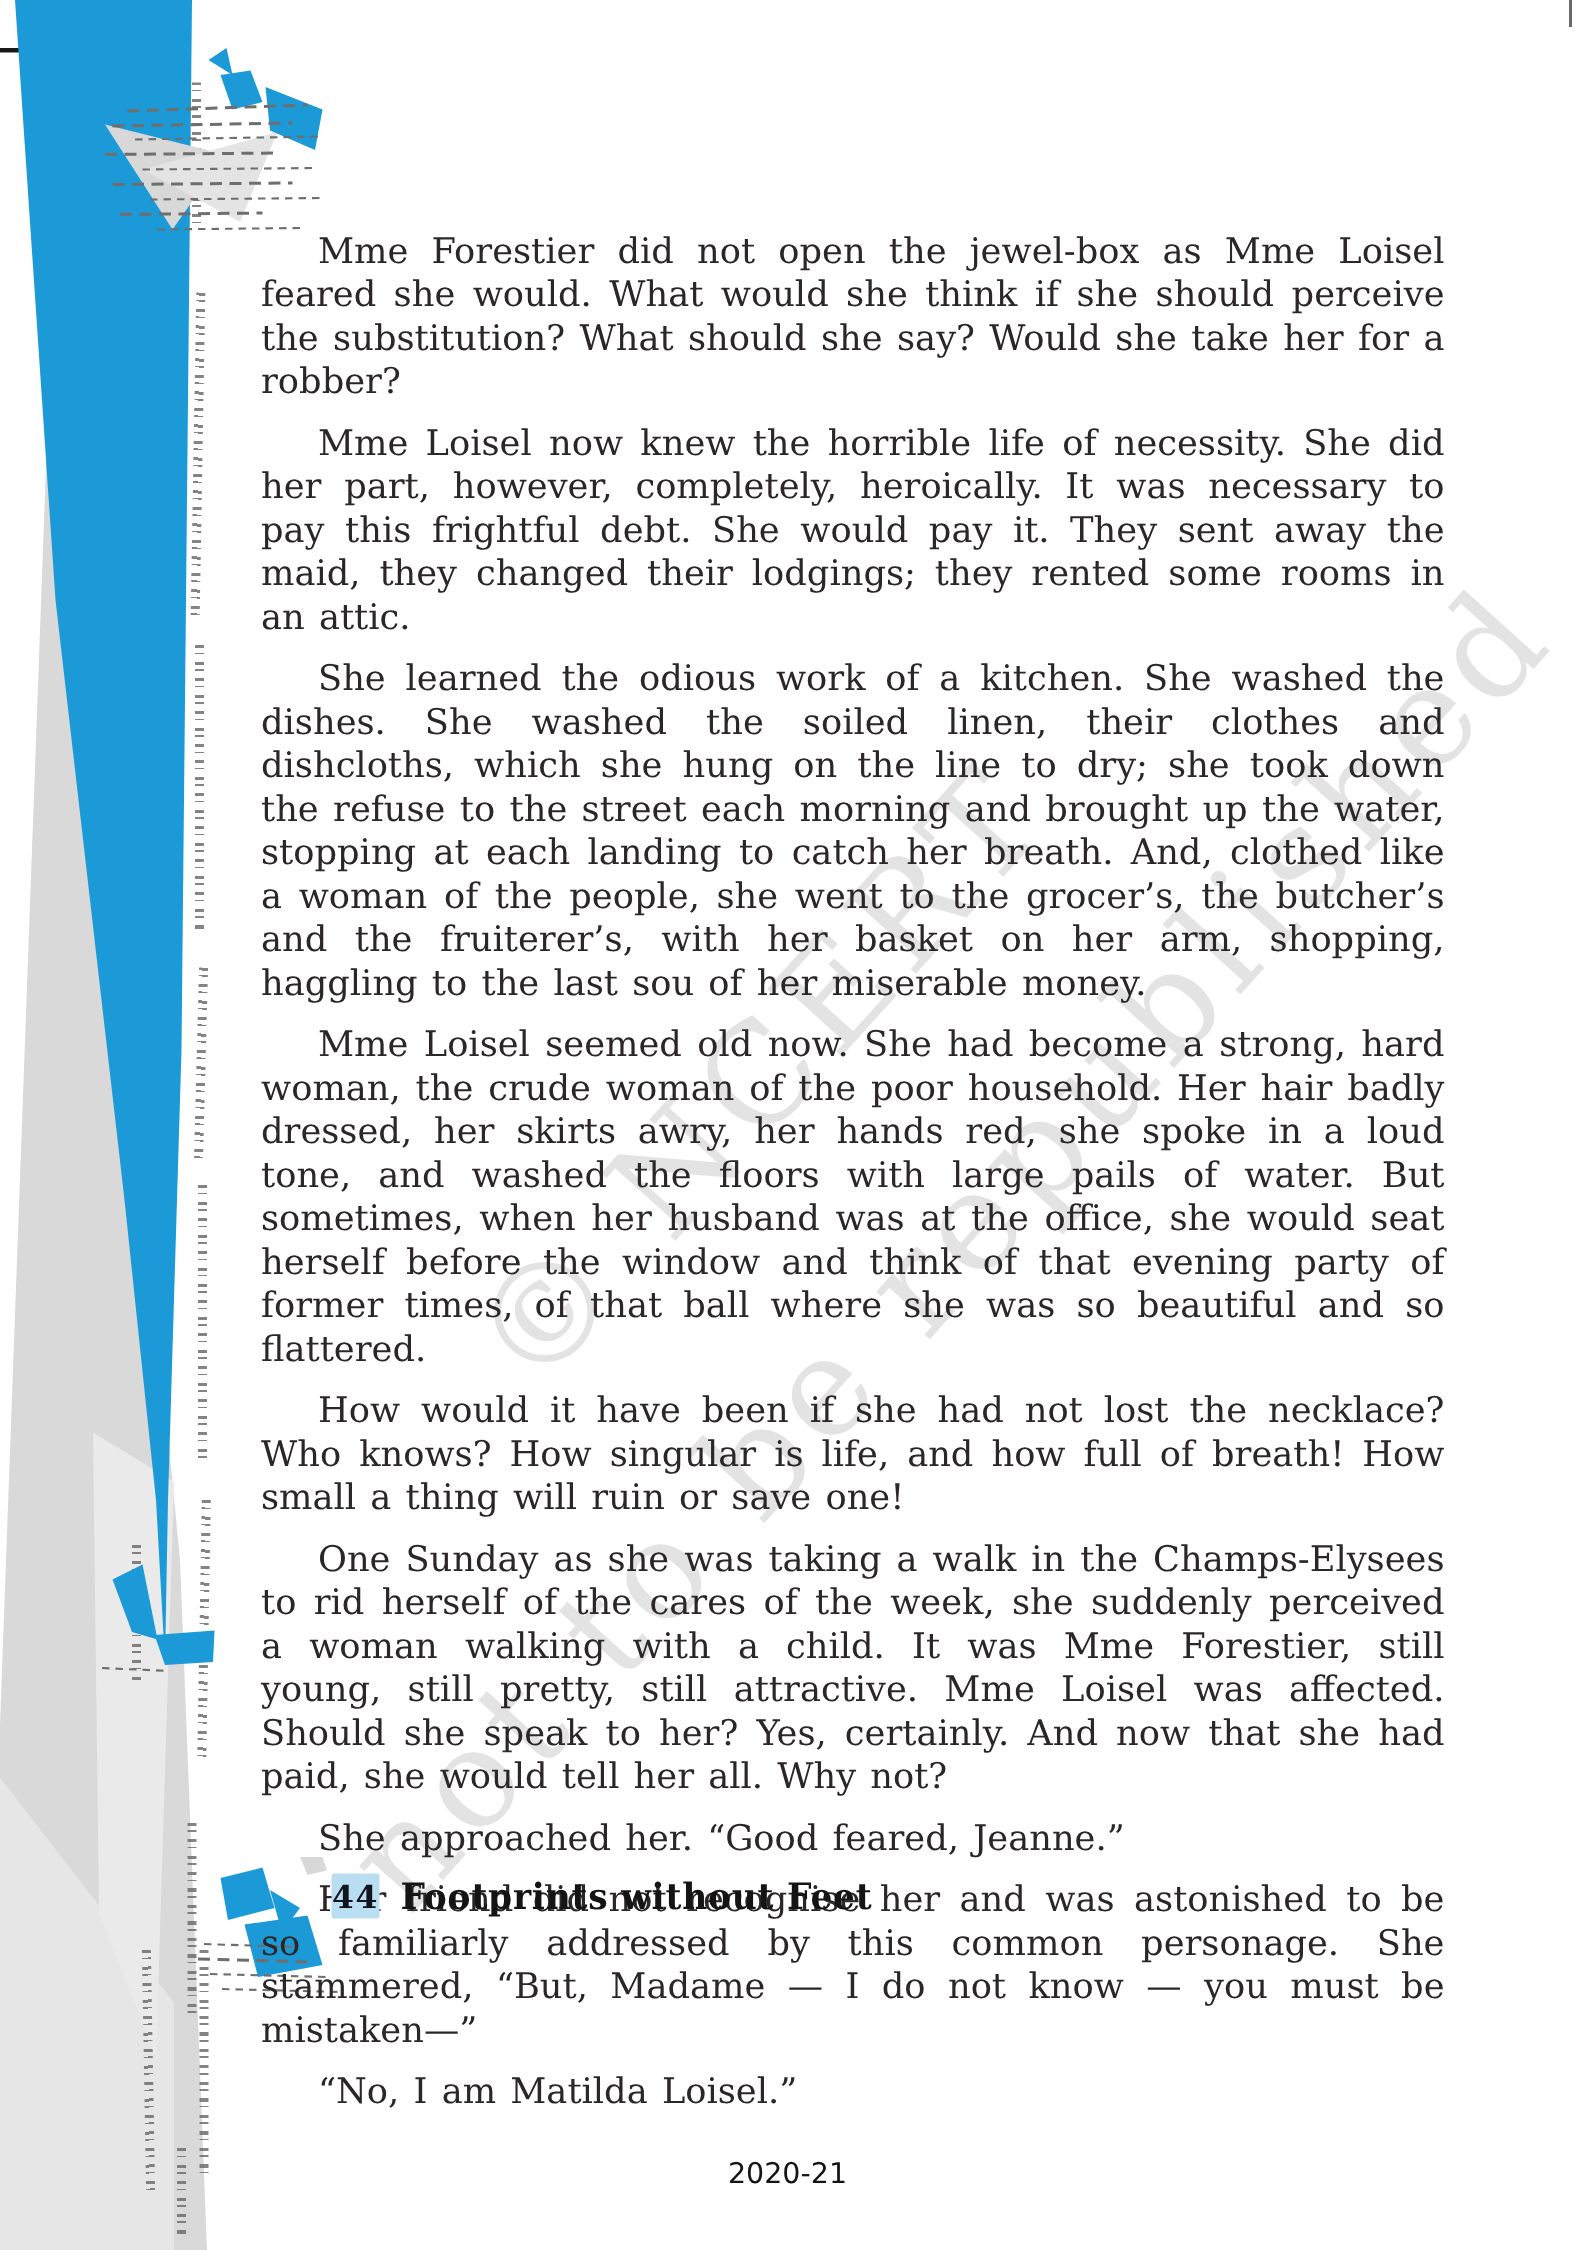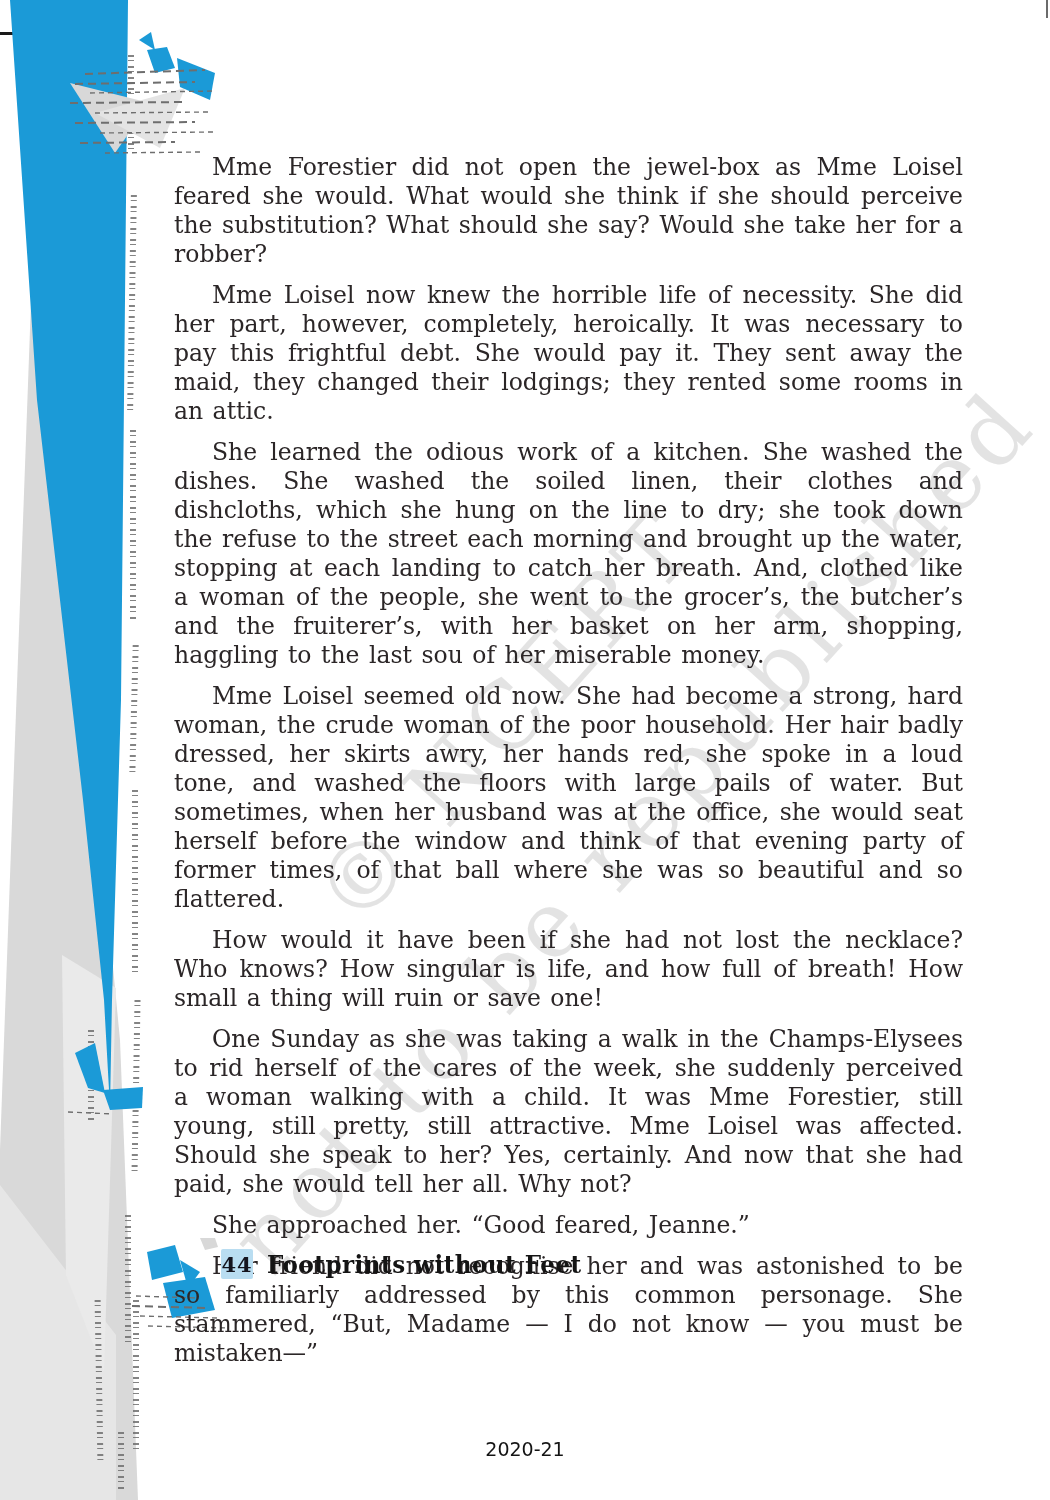--- a/index.html
+++ b/index.html
@@ -137,20 +137,21 @@
 
   <div class="text-block">
     <p>Mme Forestier did not open the jewel-box as Mme Loisel feared she would. What would she think if she should perceive the substitution? What should she say? Would she take her for a robber?</p>
     <p>Mme Loisel now knew the horrible life of necessity. She did her part, however, completely, heroically. It was necessary to pay this frightful debt. She would pay it. They sent away the maid, they changed their lodgings; they rented some rooms in an attic.</p>
     <p>She learned the odious work of a kitchen. She washed the dishes. She washed the soiled linen, their clothes and dishcloths, which she hung on the line to dry; she took down the refuse to the street each morning and brought up the water, stopping at each landing to catch her breath. And, clothed like a woman of the people, she went to the grocer’s, the butcher’s and the fruiterer’s, with her basket on her arm, shopping, haggling to the last sou of her miserable money.</p>
     <p>Mme Loisel seemed old now. She had become a strong, hard woman, the crude woman of the poor household. Her hair badly dressed, her skirts awry, her hands red, she spoke in a loud tone, and washed the floors with large pails of water. But sometimes, when her husband was at the office, she would seat herself before the window and think of that evening party of former times, of that ball where she was so beautiful and so flattered.</p>
     <p>How would it have been if she had not lost the necklace? Who knows? How singular is life, and how full of breath! How small a thing will ruin or save one!</p>
     <p>One Sunday as she was taking a walk in the Champs-Elysees to rid herself of the cares of the week, she suddenly perceived a woman walking with a child. It was Mme Forestier, still young, still pretty, still attractive. Mme Loisel was affected. Should she speak to her? Yes, certainly. And now that she had paid, she would tell her all. Why not?</p>
     <p>She approached her. “Good feared, Jeanne.”</p>
     <p>Her friend did not recognise her and was astonished to be so familiarly addressed by this common personage. She stammered, “But, Madame — I do not know — you must be mistaken—”</p>
+    <p>“No, I am Matilda Loisel.”</p>
   </div>
 
   <div class="footer-row">
     <div class="page-num-badge">44</div>
     <div class="book-title">Footprints without Feet</div>
   </div>
 
   <div class="year-code">2020-21</div>
 
 </div>

